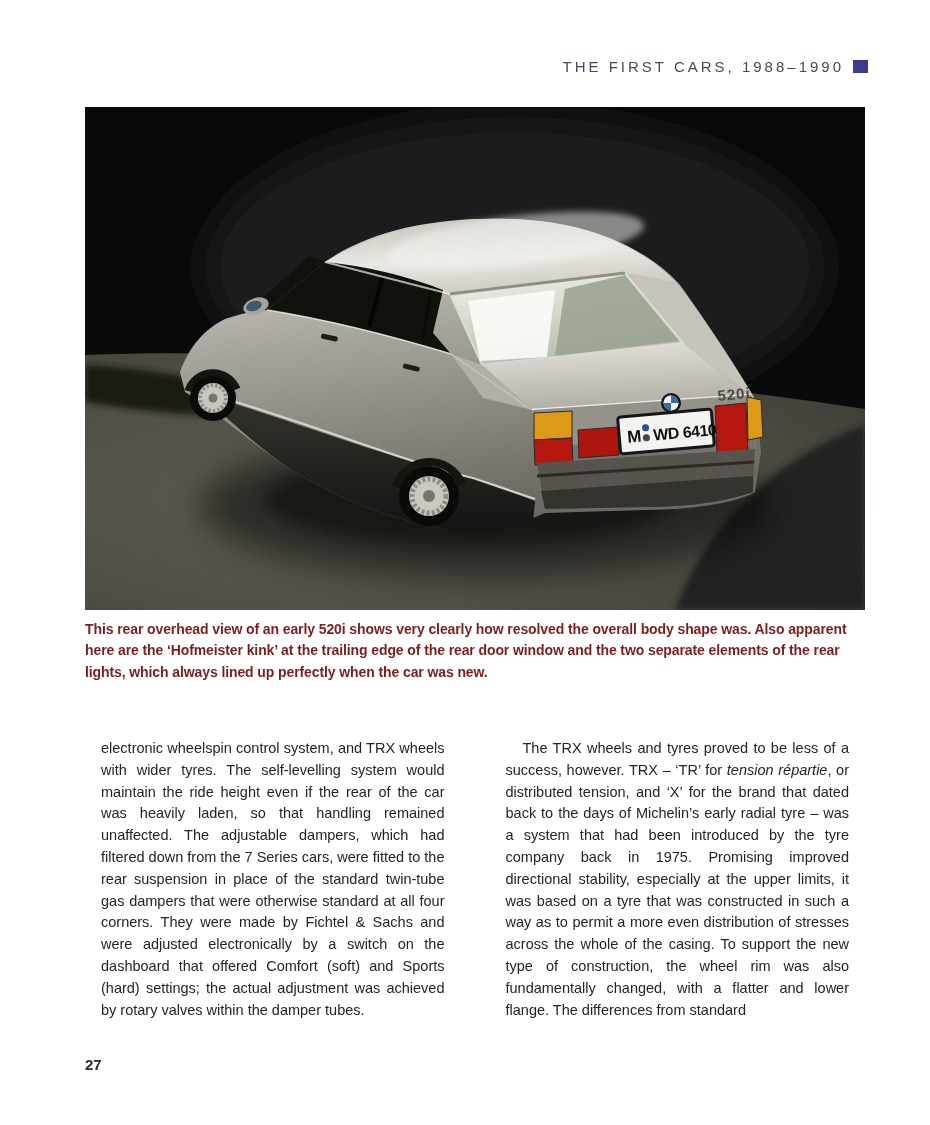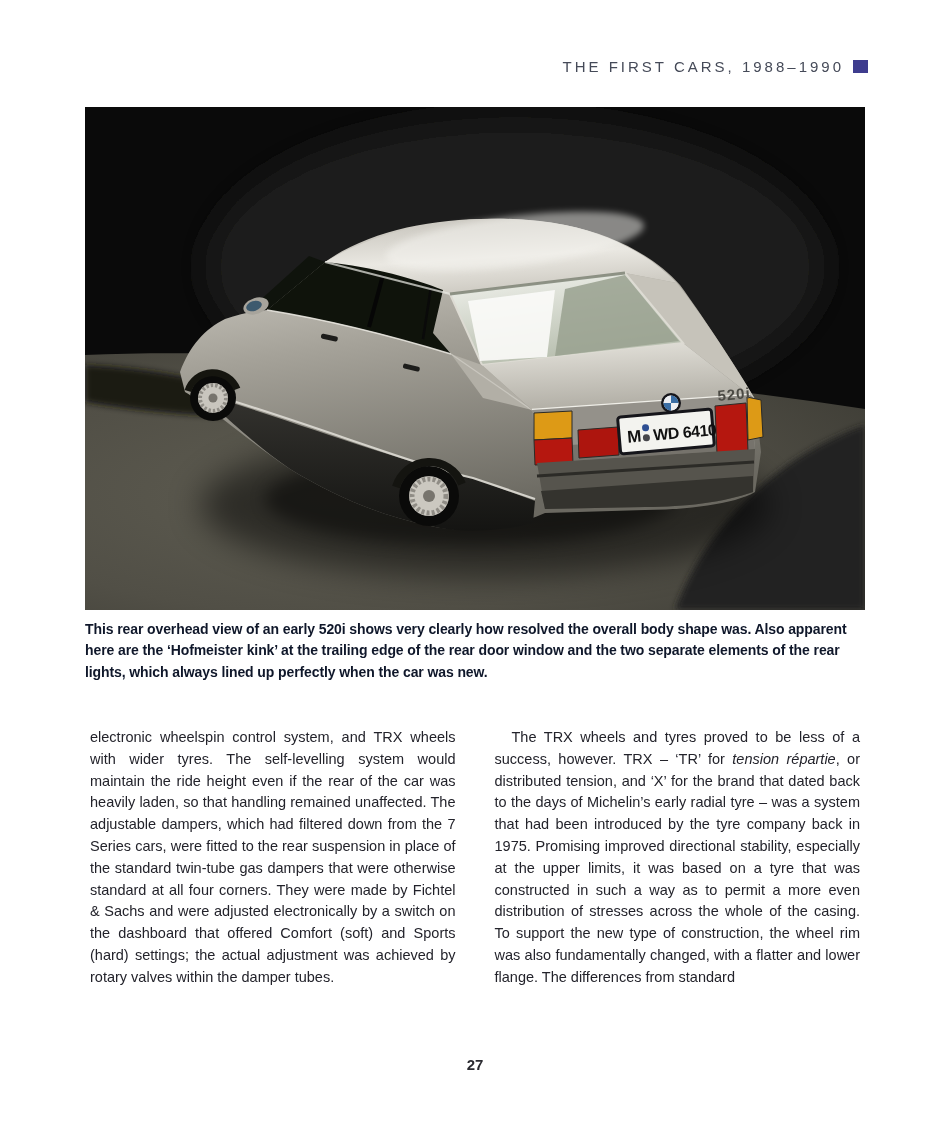--- a/index.html
+++ b/index.html
@@ -21,35 +21,35 @@
   
   .photo-figure{
     position:absolute;left:85px;top:107px;width:780px;height:503px;
     margin:0;background:#0a0a0a;
   }
   .photo-figure svg{display:block;}
   
   .caption{
     position:absolute;left:85px;top:619px;width:783px;margin:0;
     font-size:14px;font-weight:bold;line-height:21.3px;
-    letter-spacing:-0.1px;color:#0f172a;text-align:left;
+    letter-spacing:-0.1px;color:#7f1d1d;text-align:left;
   }
   
   .columns{
     position:absolute;left:85px;top:722px;width:780px;
     display:flex;gap:29px;
     font-size:14.5px;line-height:21.8px;text-align:justify;
   }
   .col{flex:1 1 0;}
-  .col p{margin:5px;}
+  .col p{margin:16px;}
   .col p.indent{text-indent:17px;}
   
   .page-number{
     position:absolute;left:85px;top:1056px;width:780px;
-    text-align:center;font-size:15px;font-weight:bold;color:#2a2a30;
+    text-align:left;font-size:15px;font-weight:bold;color:#2a2a30;
   }
 </style>
 </head>
 <body>
 
 <div class="page">
 
   <div class="running-head">
     <span>THE FIRST CARS, 1988–1990</span><span class="accent-square"></span>
   </div>

